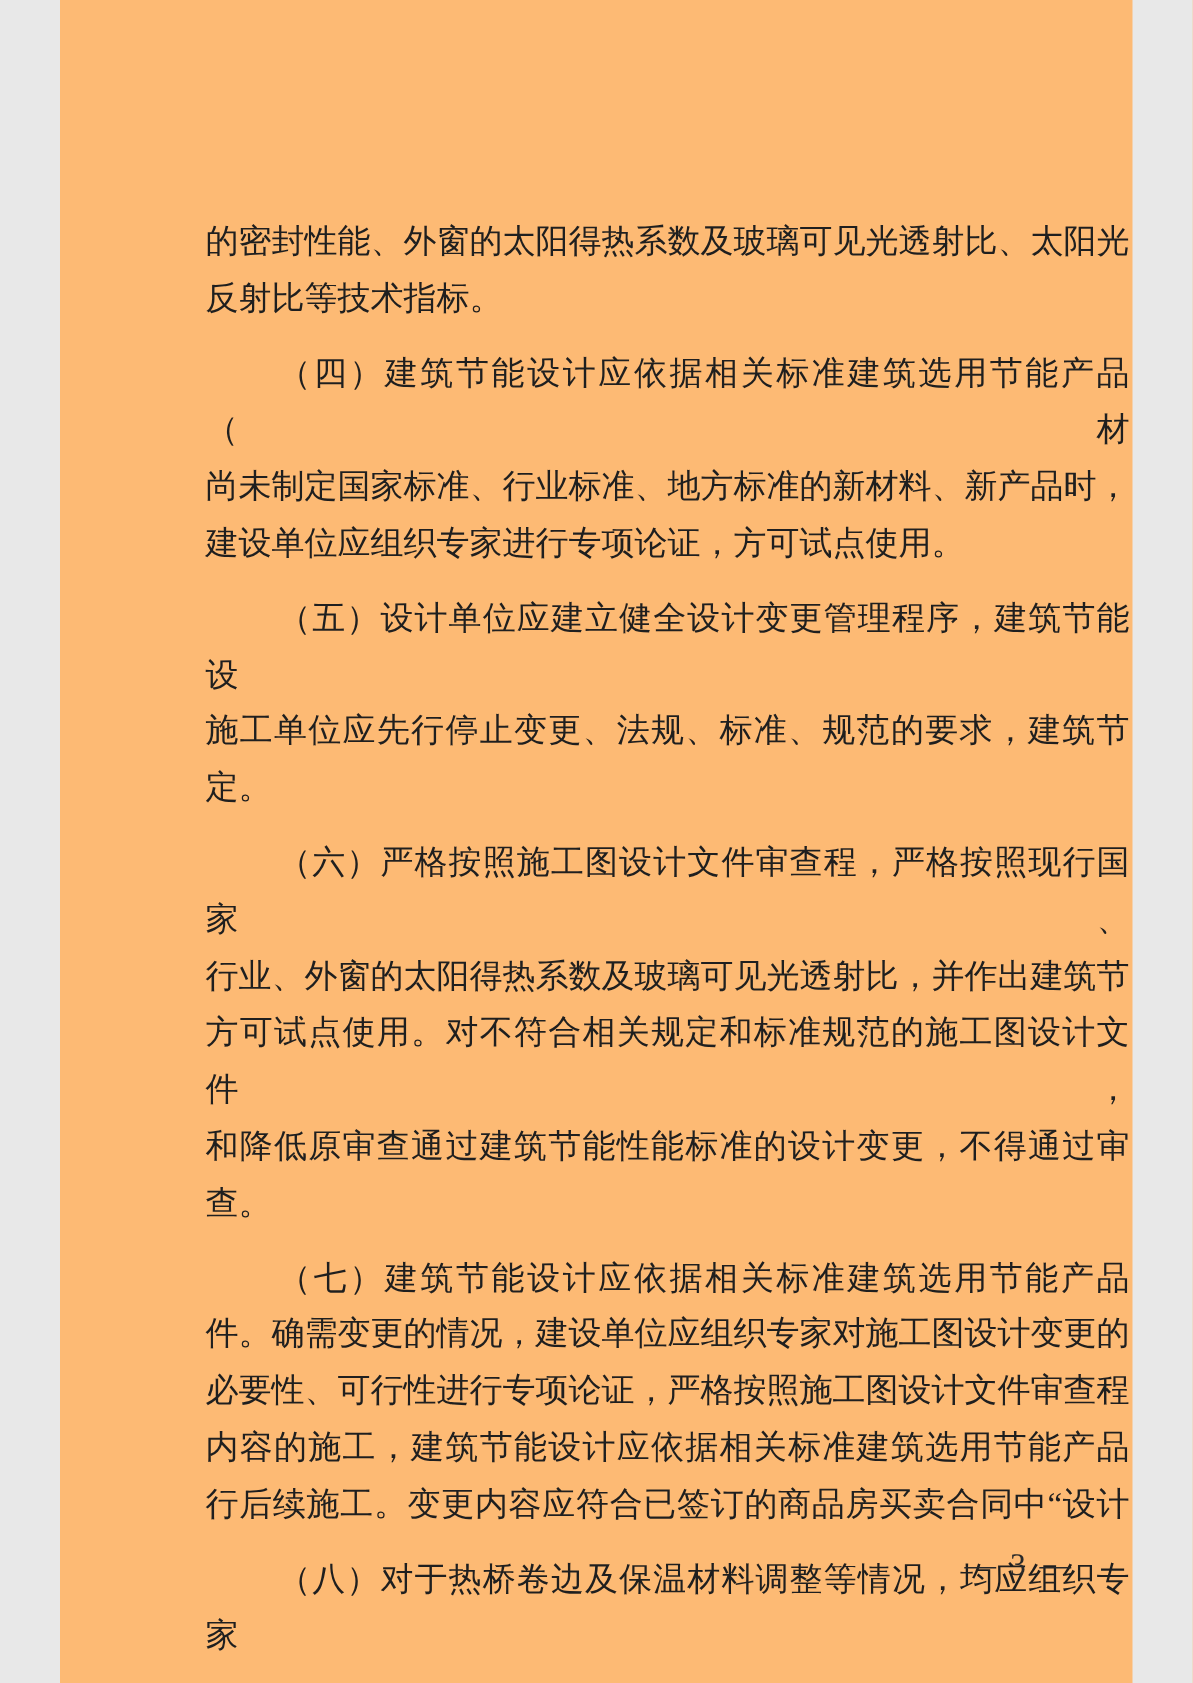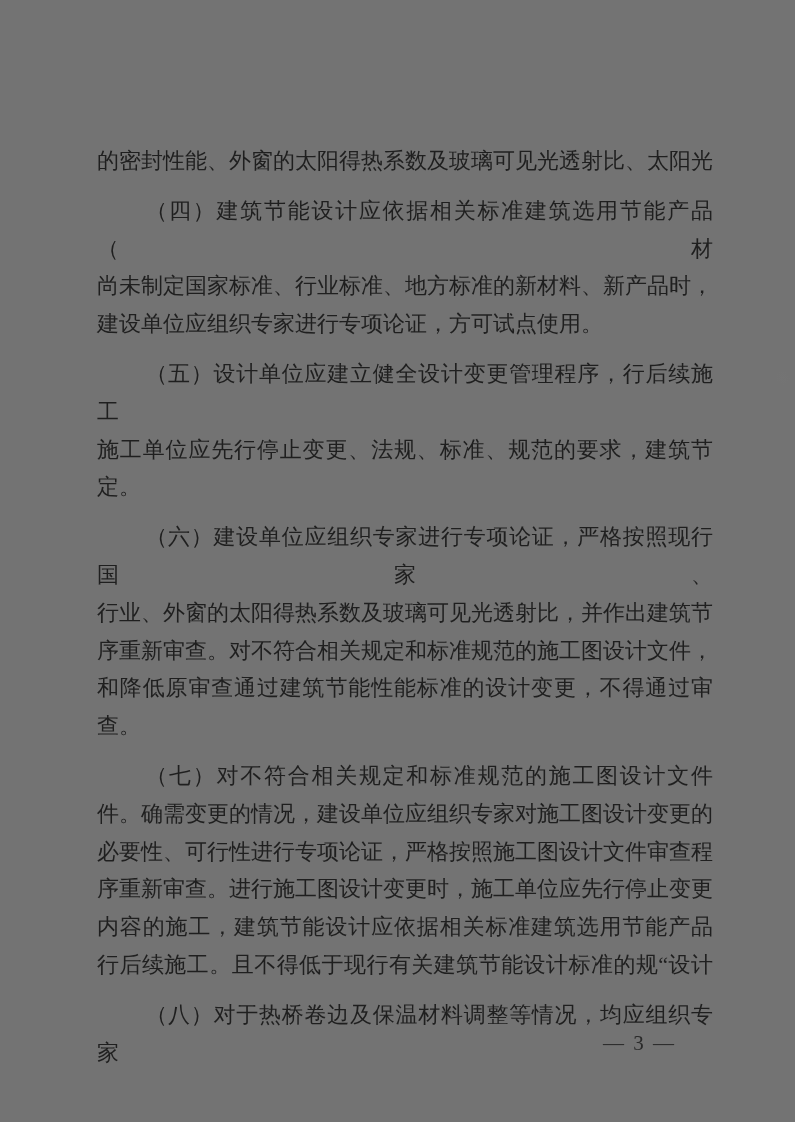--- a/index.html
+++ b/index.html
@@ -2,24 +2,24 @@
 <html><head>
 <meta charset="utf-8">
 <style>
   html, body {
     margin: 0;
     padding: 0;
     background: #e8e8e8;
   }
   .page {
     position: relative;
-    width: 795px;
+    width: 715px;
     height: 1122px;
     margin: 0 auto;
-    background: #737373;
+    background: #fdba74;
     overflow: hidden;
     color: #1f1f1f;
     font-family: "Liberation Serif", "DejaVu Serif", serif;
   }
   .text-block {
     position: absolute;
     left: 97px;
     top: 0;
     width: 616px;
     padding-top: 142px;
@@ -68,49 +68,49 @@
 </style>
 </head>
 <body>
 
 <div class="page">
 
   <div class="text-block">
 
     <div class="para">
       <div class="ln jf">的密封性能、外窗的太阳得热系数及玻璃可见光透射比、太阳光</div>
+      <div class="ln">反射比等技术指标。</div>
     </div>
 
     <div class="para">
       <div class="ln jf ind">（四）建筑节能设计应依据相关标准建筑选用节能产品（材</div>
       <div class="ln jf">尚未制定国家标准、行业标准、地方标准的新材料、新产品时，</div>
       <div class="ln">建设单位应组织专家进行专项论证，方可试点使用。</div>
     </div>
 
     <div class="para">
-      <div class="ln jf ind">（五）设计单位应建立健全设计变更管理程序，行后续施工</div>
+      <div class="ln jf ind">（五）设计单位应建立健全设计变更管理程序，建筑节能设</div>
       <div class="ln jf">施工单位应先行停止变更、法规、标准、规范的要求，建筑节</div>
       <div class="ln">定。</div>
     </div>
 
     <div class="para">
-      <div class="ln jf ind">（六）建设单位应组织专家进行专项论证，严格按照现行国家、</div>
+      <div class="ln jf ind">（六）严格按照施工图设计文件审查程，严格按照现行国家、</div>
       <div class="ln jf">行业、外窗的太阳得热系数及玻璃可见光透射比，并作出建筑节</div>
-      <div class="ln jf">序重新审查。对不符合相关规定和标准规范的施工图设计文件，</div>
+      <div class="ln jf">方可试点使用。对不符合相关规定和标准规范的施工图设计文件，</div>
       <div class="ln jf">和降低原审查通过建筑节能性能标准的设计变更，不得通过审</div>
       <div class="ln">查。</div>
     </div>
 
     <div class="para">
-      <div class="ln jf ind">（七）对不符合相关规定和标准规范的施工图设计文件</div>
+      <div class="ln jf ind">（七）建筑节能设计应依据相关标准建筑选用节能产品</div>
       <div class="ln jf">件。确需变更的情况，建设单位应组织专家对施工图设计变更的</div>
       <div class="ln jf">必要性、可行性进行专项论证，严格按照施工图设计文件审查程</div>
-      <div class="ln jf">序重新审查。进行施工图设计变更时，施工单位应先行停止变更</div>
       <div class="ln jf">内容的施工，建筑节能设计应依据相关标准建筑选用节能产品</div>
-      <div class="ln jf">行后续施工。且不得低于现行有关建筑节能设计标准的规“设计</div>
+      <div class="ln jf">行后续施工。变更内容应符合已签订的商品房买卖合同中“设计</div>
     </div>
 
     <div class="para">
       <div class="ln jf ind">（八）对于热桥卷边及保温材料调整等情况，均应组织专家</div>
     </div>
 
   </div>
 
   <div class="page-number">— 3 —</div>
 

